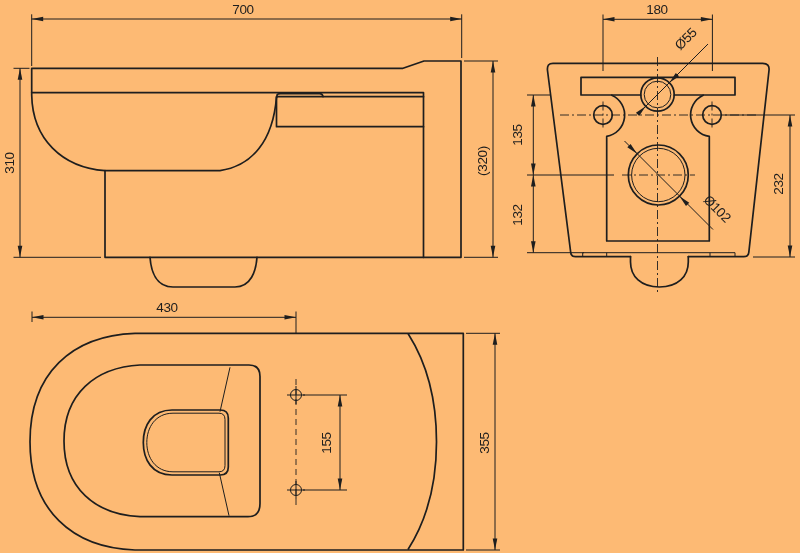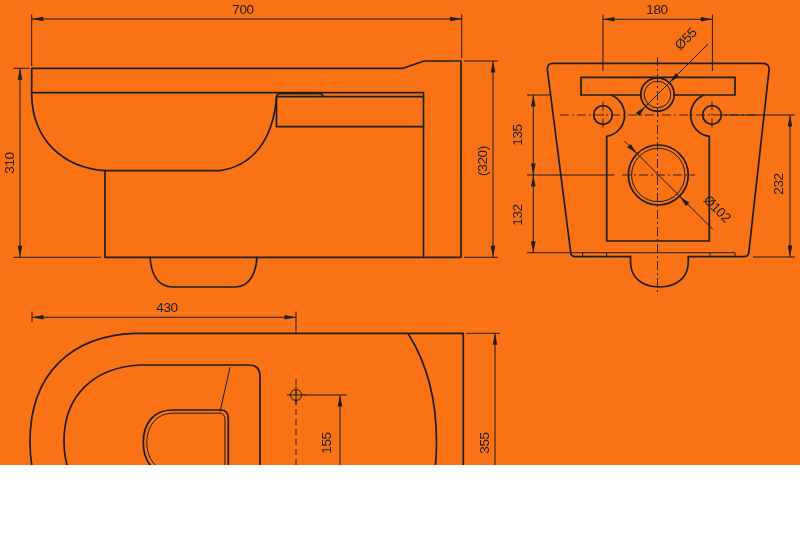--- a/index.html
+++ b/index.html
@@ -1,16 +1,16 @@
 <!DOCTYPE html>
 <html><head>
 <meta charset="utf-8">
 <style>
   html,body{margin:0;padding:0;background:#ffffff;}
-  .stage{width:800px;height:465px;background:#f97316;position:relative;overflow:hidden;}
+  .stage{width:800px;height:553px;background:#fdba74;position:relative;overflow:hidden;}
   svg{display:block;}
   text{font-family:"Liberation Sans","DejaVu Sans",sans-serif;font-size:13.5px;fill:#1e1e1e;letter-spacing:-0.3px;}
   .obj{stroke:#1e1e1e;stroke-width:1.7;fill:none;stroke-linejoin:round;stroke-linecap:round;}
   .thin{stroke:#1e1e1e;stroke-width:1;fill:none;stroke-linecap:butt;}
   .cl{stroke:#1e1e1e;stroke-width:0.9;fill:none;stroke-dasharray:9 3 2 3;}
   .dash{stroke:#1e1e1e;stroke-width:0.9;fill:none;stroke-dasharray:6 4;}
   .arr{fill:#1e1e1e;stroke:none;}
 </style>
 </head>
 <body>

